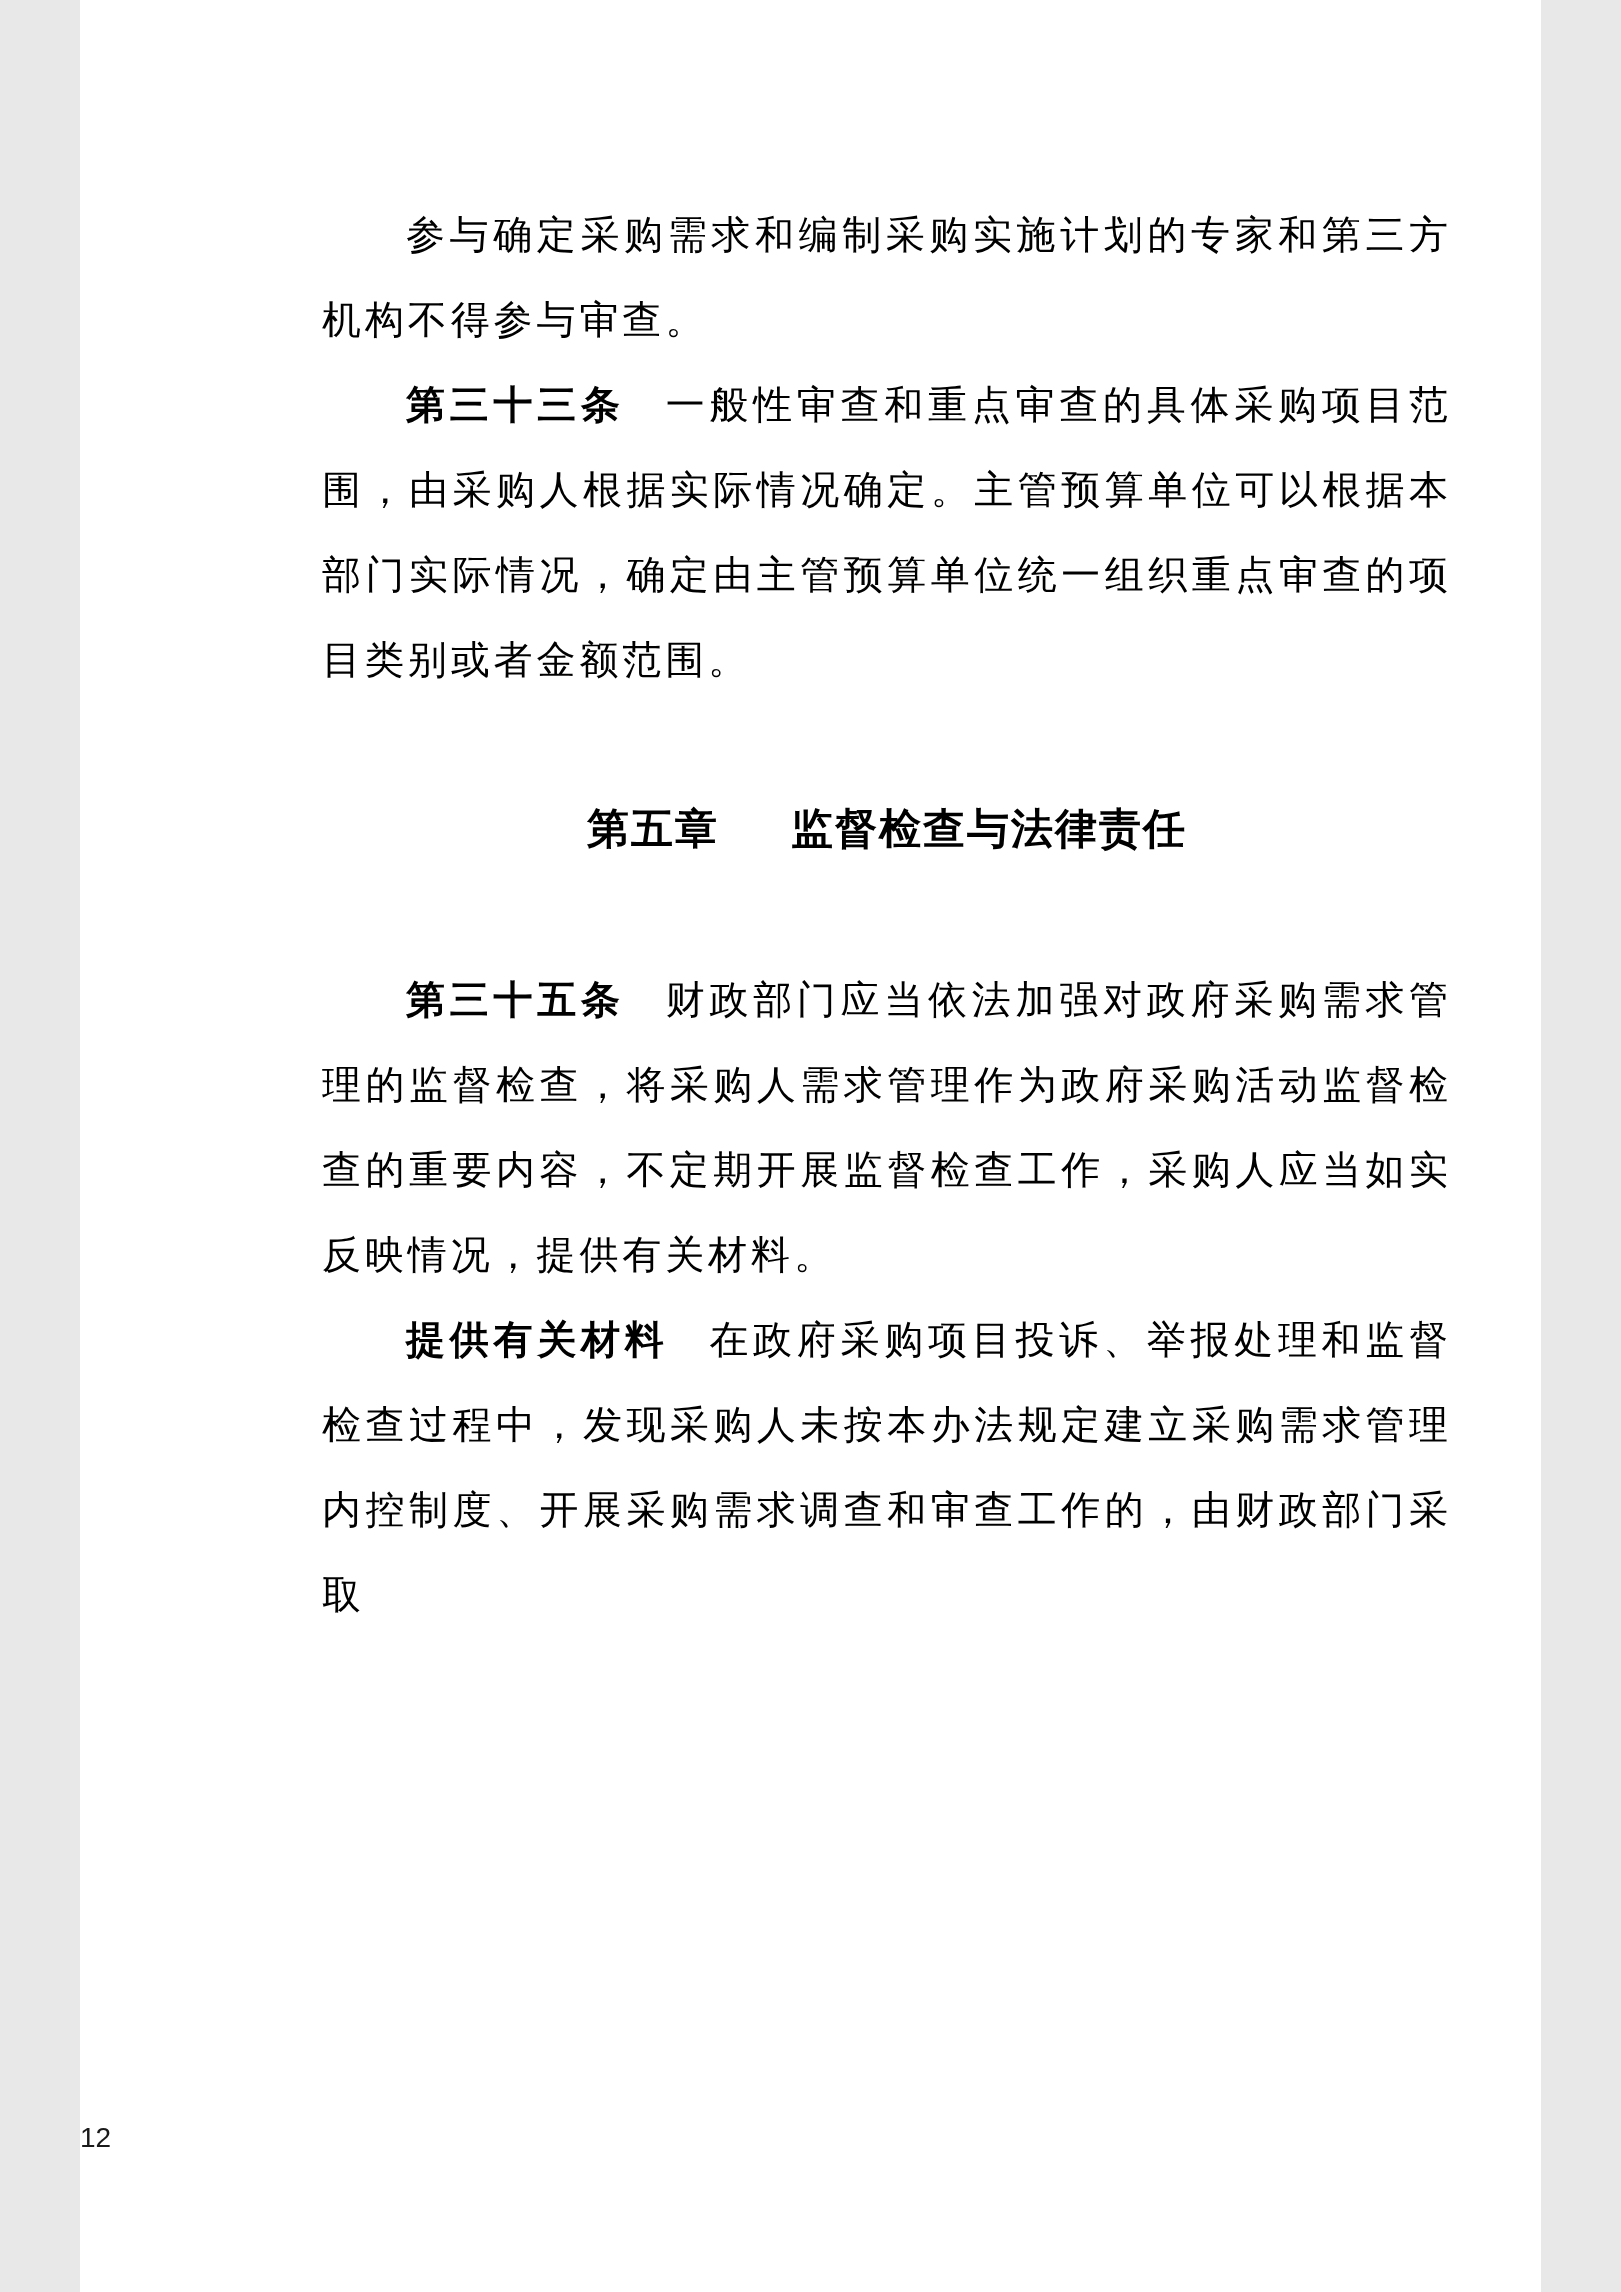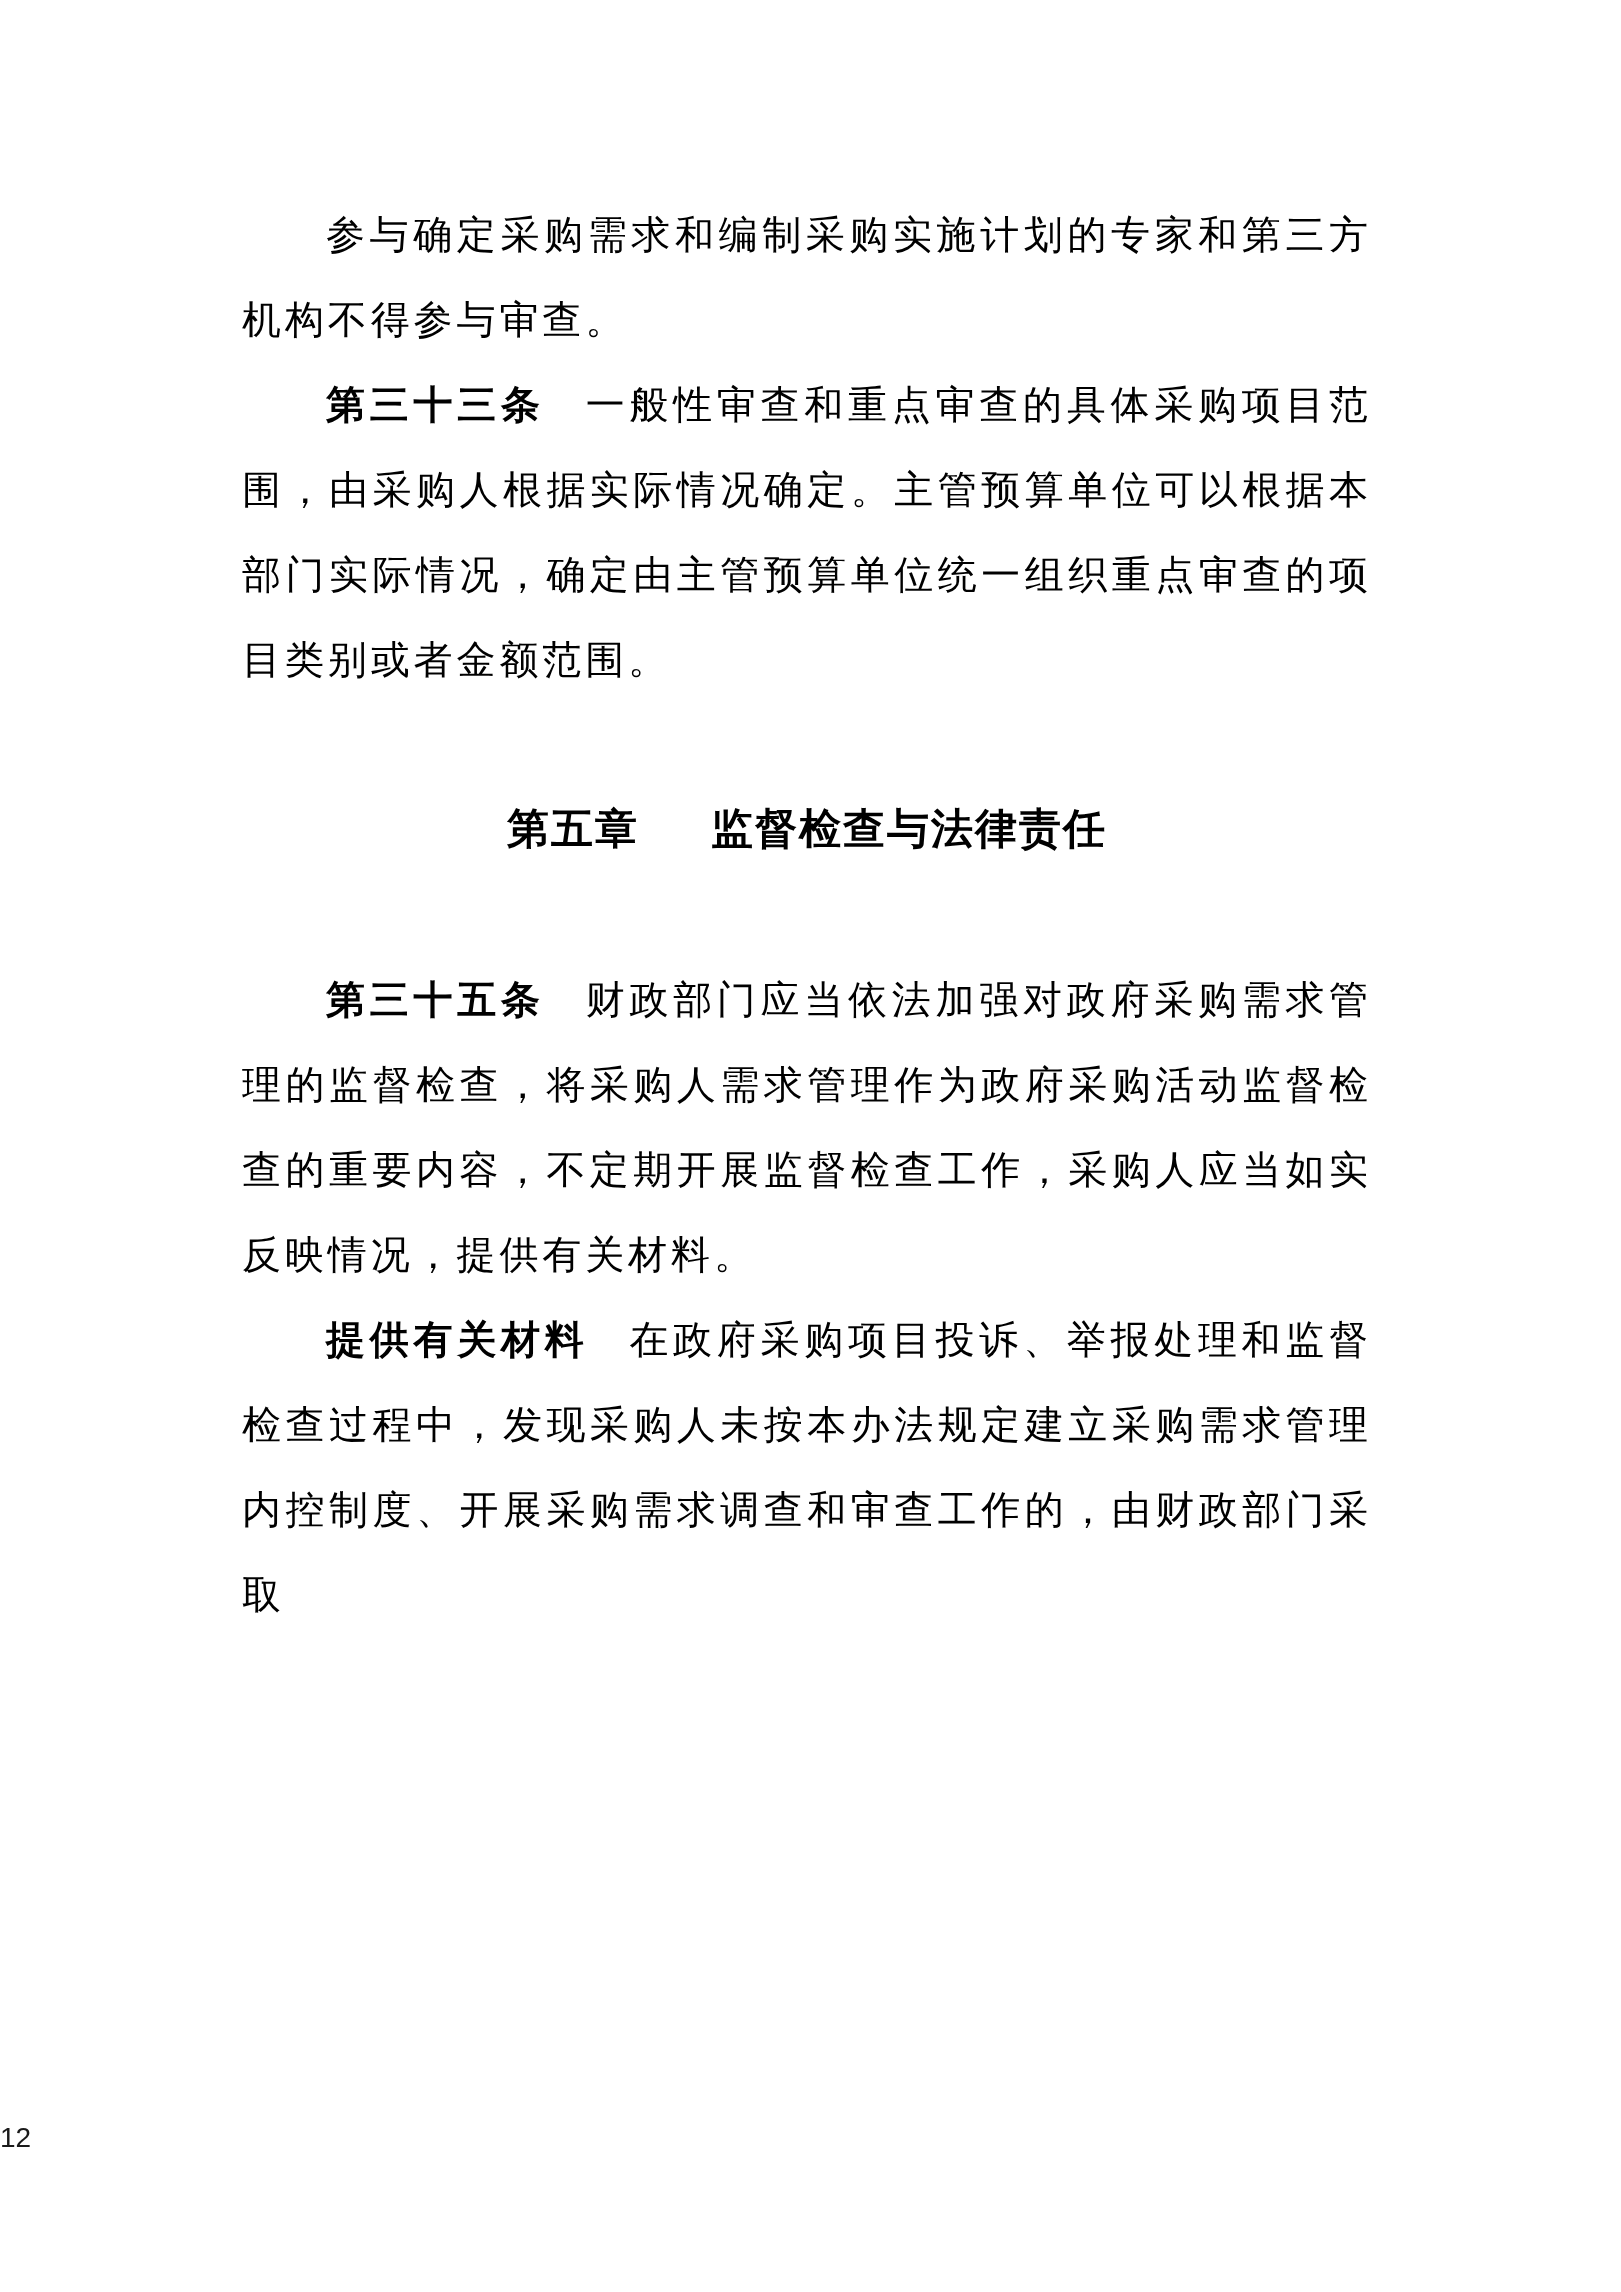--- a/index.html
+++ b/index.html
@@ -2,21 +2,21 @@
 <html><head>
 <meta charset="utf-8">
 <style>
   html, body {
     margin: 0;
     padding: 0;
     background: #e8e8e8;
   }
   .page {
     position: relative;
-    width: 1621px;
+    width: 1461px;
     height: 2293px;
     background: #ffffff;
     margin: 0 auto;
     overflow: hidden;
     font-family: "Liberation Serif", serif;
     color: #000000;
     text-decoration: underline;
   }
   .content {
     position: absolute;

